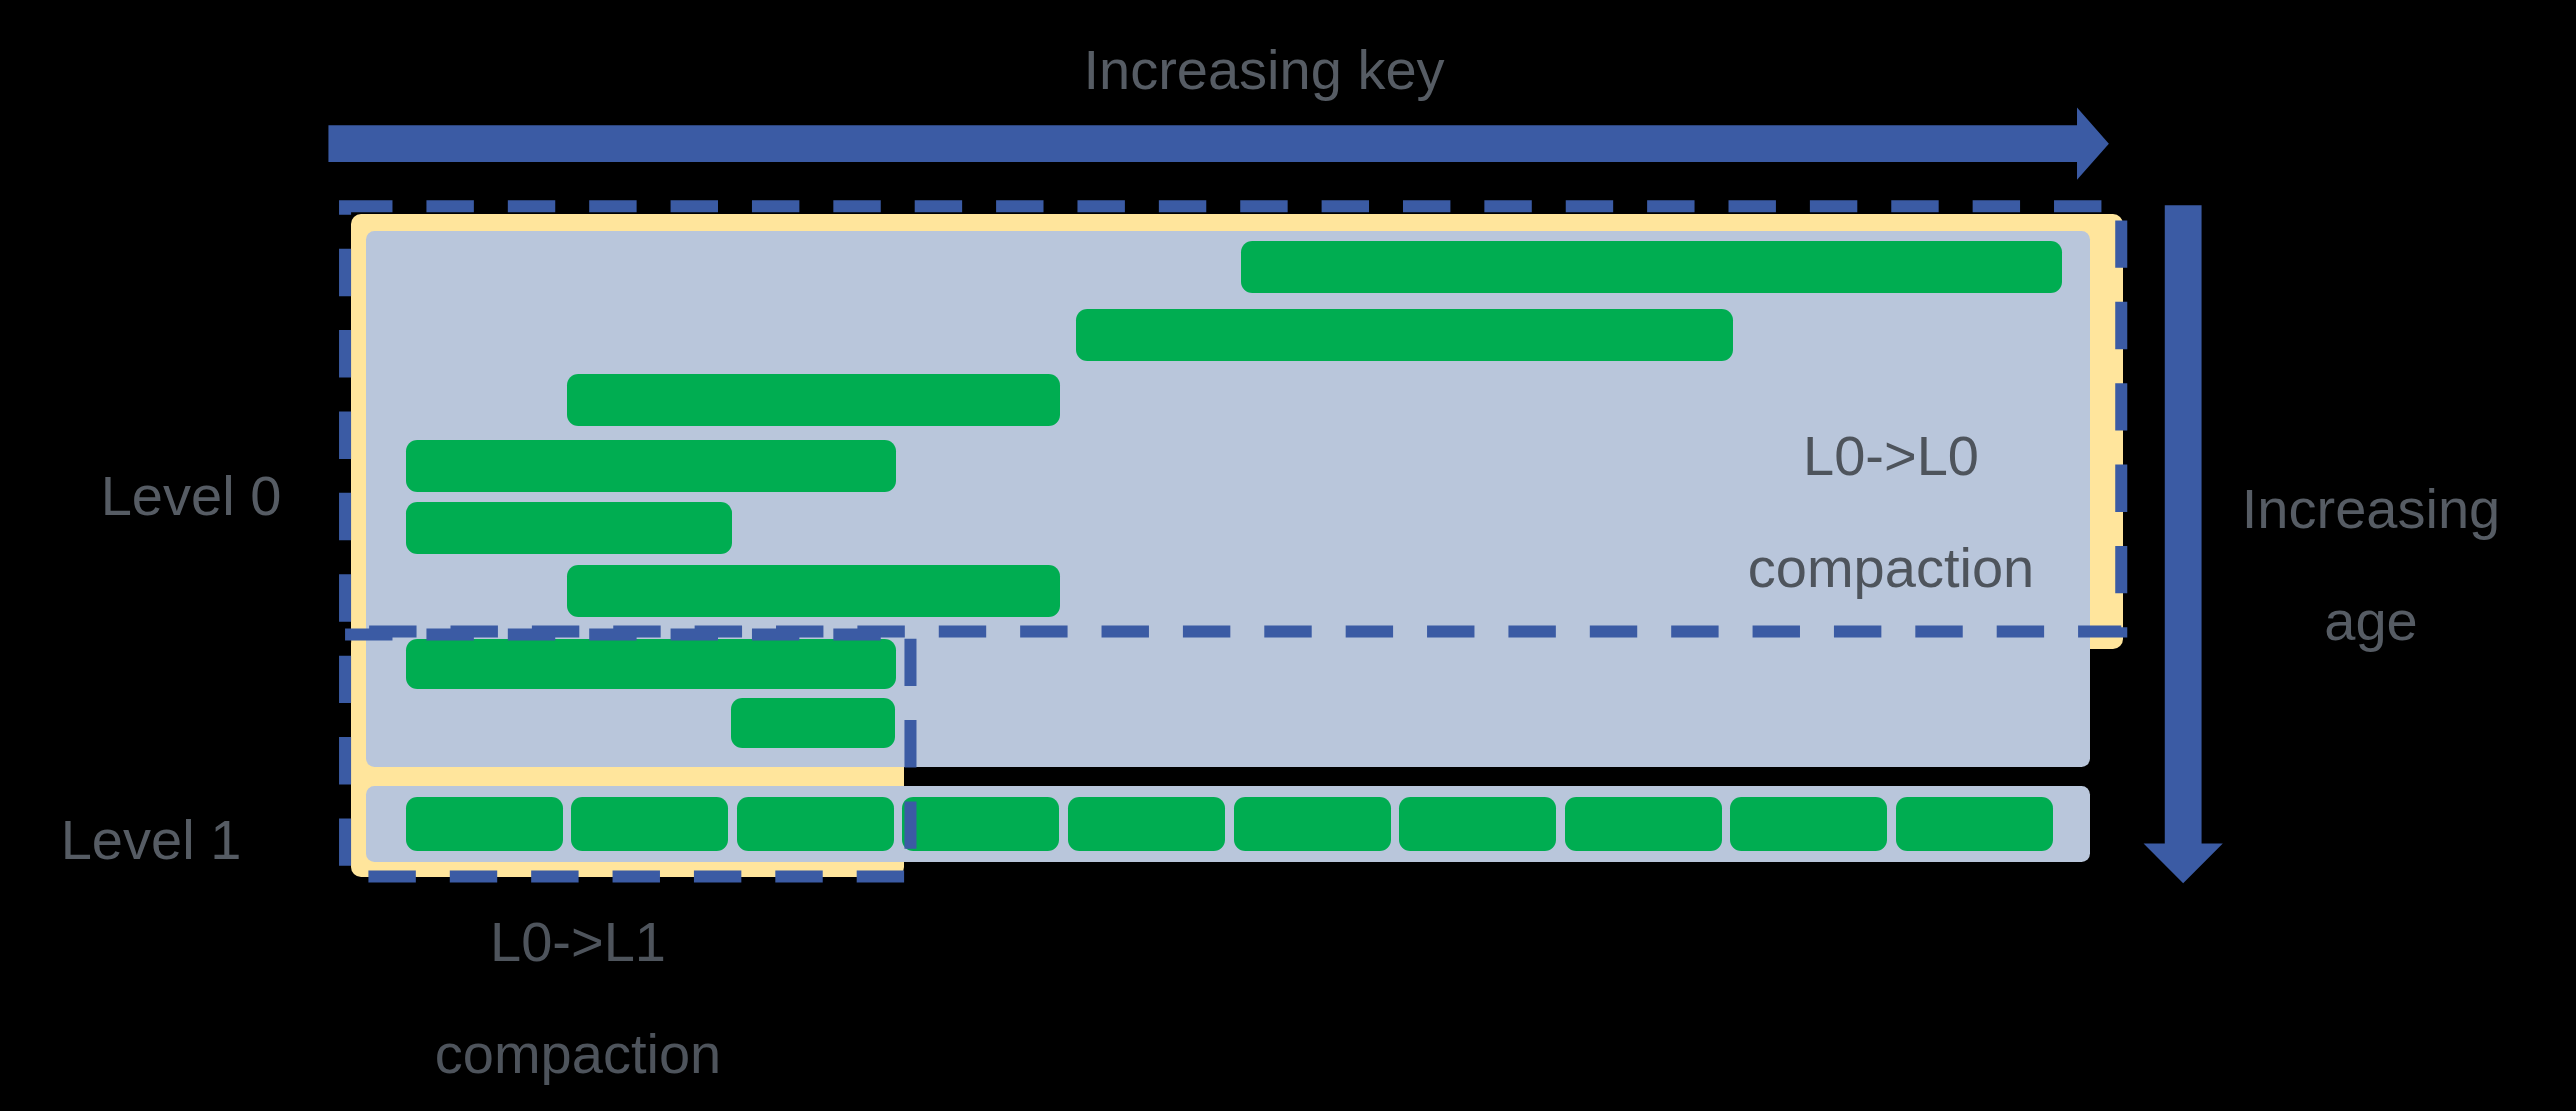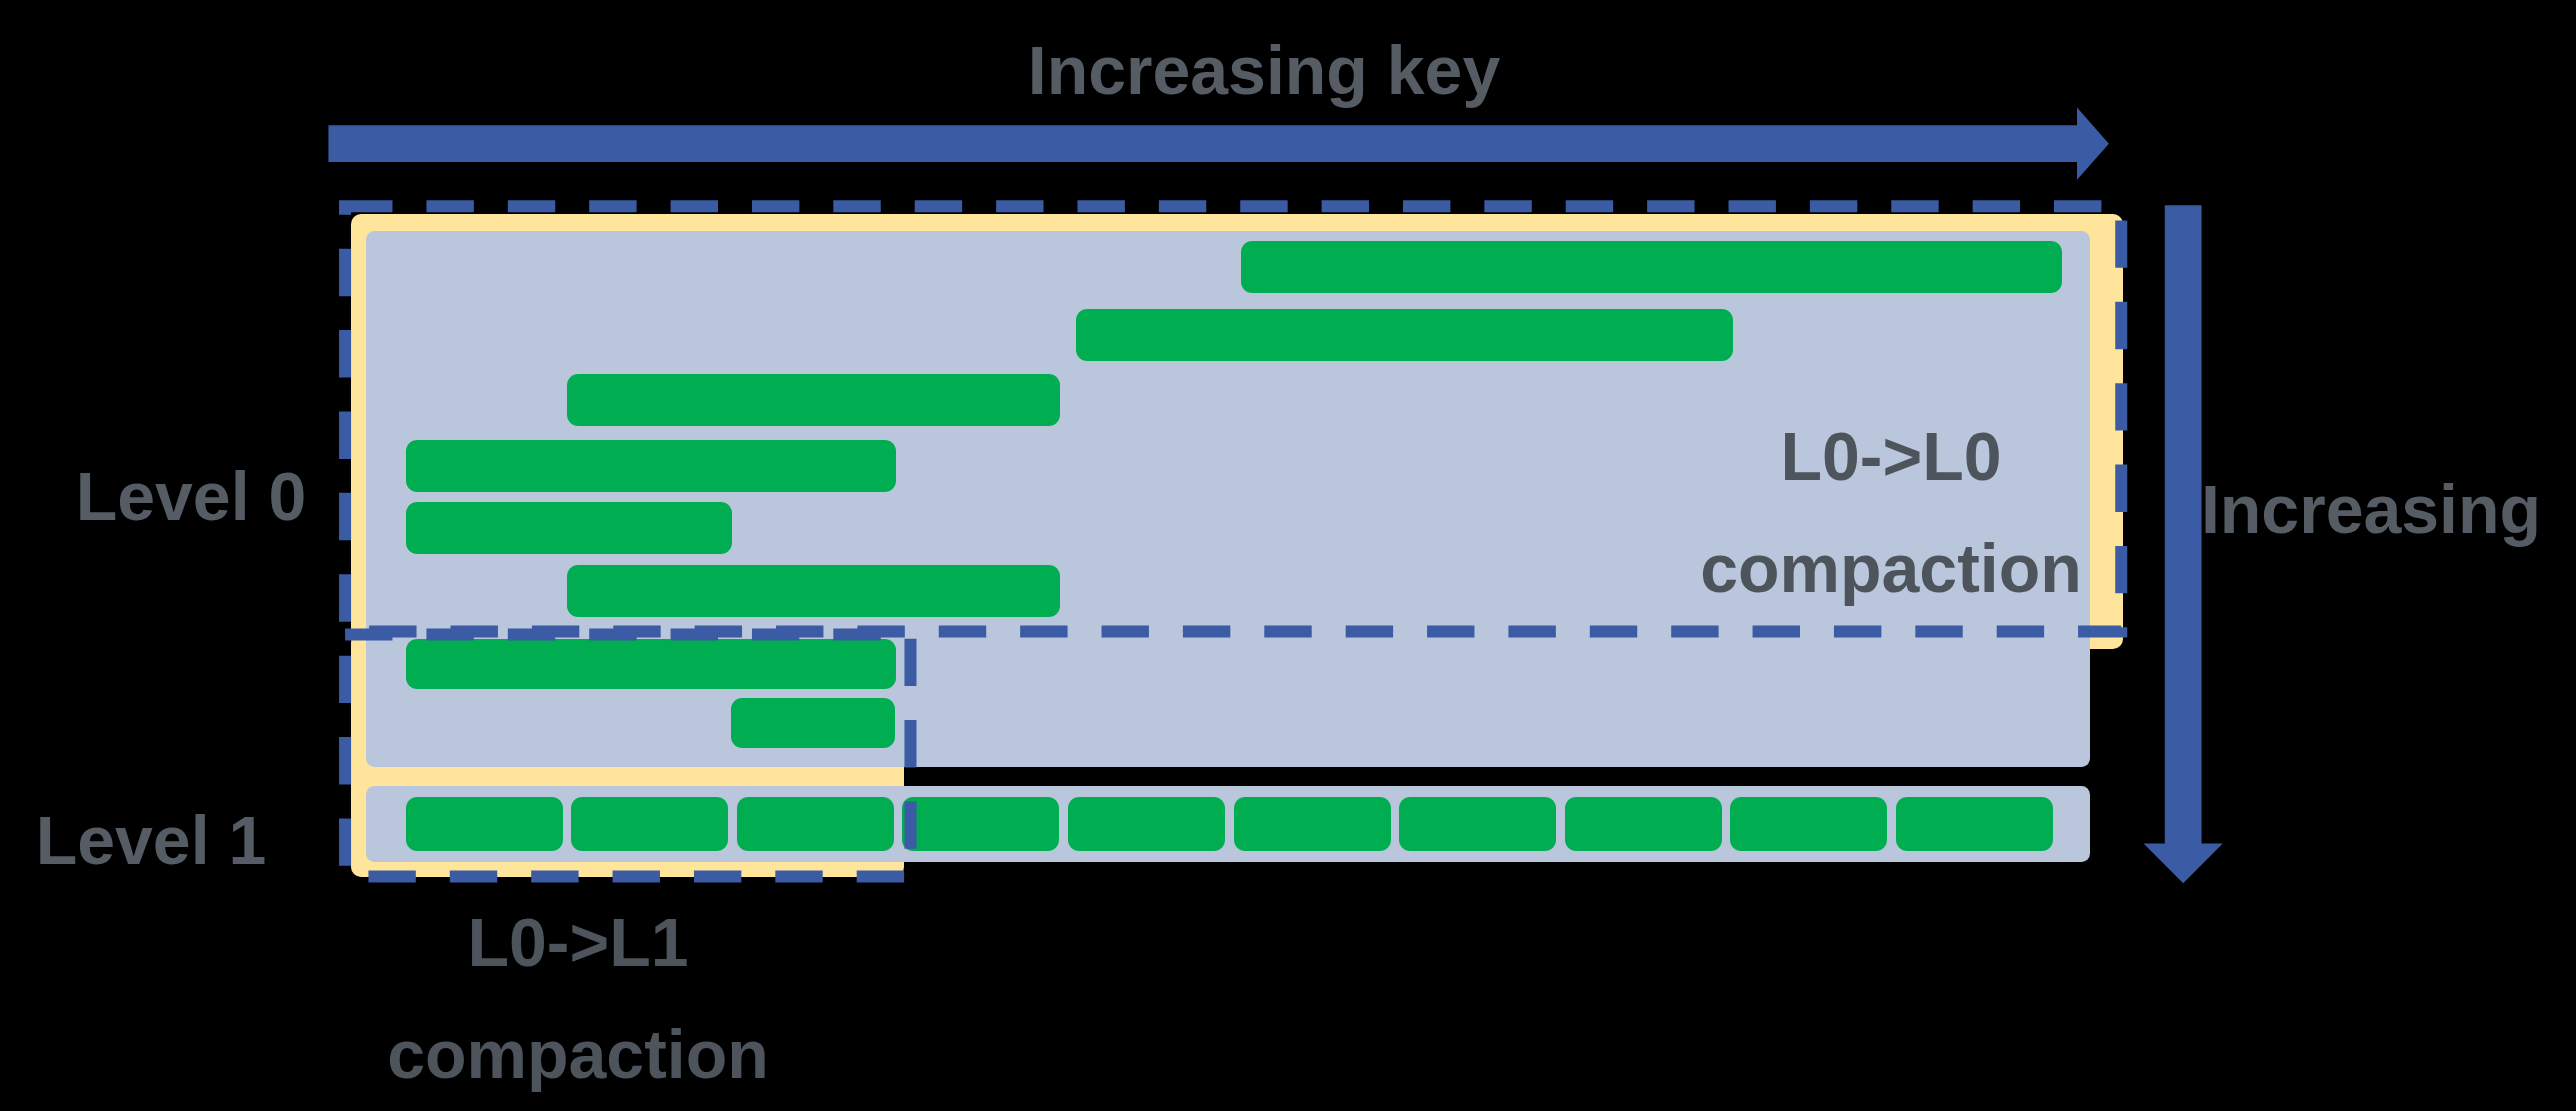--- a/index.html
+++ b/index.html
@@ -7,21 +7,21 @@
           font-family:"Liberation Sans", sans-serif;}
   .layer{position:absolute;left:0;top:0;width:100%;height:100%;}
   .box{position:absolute;}
   .box.yellow{background:var(--yellow);border-radius:10px;}
   .box.light_blue{background:var(--light-blue);border-radius:8.5px;}
   .bar{position:absolute;background:var(--green);border-radius:11.3px;}
   svg.overlay{position:absolute;left:0;top:0;pointer-events:none;}
   .dash-rect{fill:none;stroke:var(--blue);stroke-width:17;stroke-dasharray:67 48;}
   .arrow{fill:var(--blue);stroke:none;}
   .txt{position:absolute;transform:translateX(-50%);text-align:center;white-space:nowrap;
-       font-size:68px;line-height:112px;font-weight:bold;}
+       font-size:56px;line-height:112px;}
   .axis-label{color:var(--label-gray);}
   .annot{color:var(--annot-gray);}
 </style>
 </head>
 <body>
 
 <div class="canvas">
 
   <div class="layer" id="boxes-layer">
       <div class="box yellow" style="left: 351px; top: 214px; width: 1772px; height: 435px;"></div>
@@ -54,20 +54,21 @@
     <rect class="dash-rect" x="487.5" y="291.5" width="2510" height="601"></rect>
     <rect class="dash-rect" x="487.5" y="896.5" width="799" height="342"></rect>
     <polygon class="arrow" points="464,177 2935,177 2935,152 2980,203 2935,254 2935,229 464,229"></polygon>
     <polygon class="arrow" points="3059,290 3111,290 3111,1192 3141,1192 3085,1248 3029,1192 3059,1192"></polygon>
   </svg>
 
   <div class="txt axis-label" style="left:1264px;top:14px;">Increasing key</div>
 
   <div class="txt axis-label" style="left:2371px;top:453px;">
     <div>Increasing</div>
+    <div>age</div>
   </div>
 
   <div class="txt axis-label" style="left:151px;top:440px;margin-left:40px;">Level 0</div>
 
   <div class="txt axis-label" style="left:151px;top:784px;">Level 1</div>
 
   <div class="txt annot" style="left:1891px;top:400px;">
     <div>L0-&gt;L0</div>
     <div>compaction</div>
   </div>

